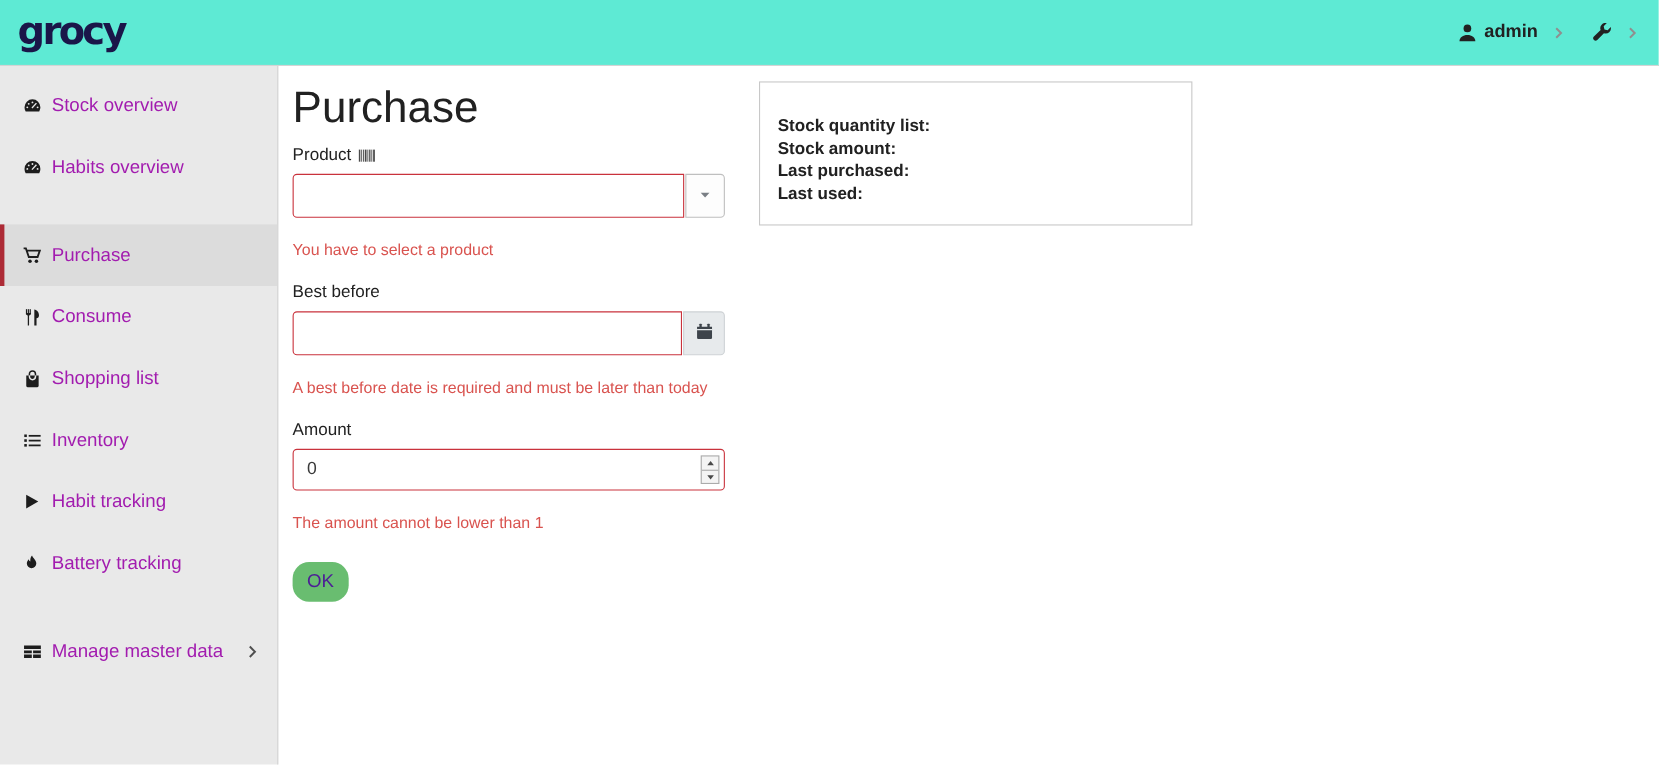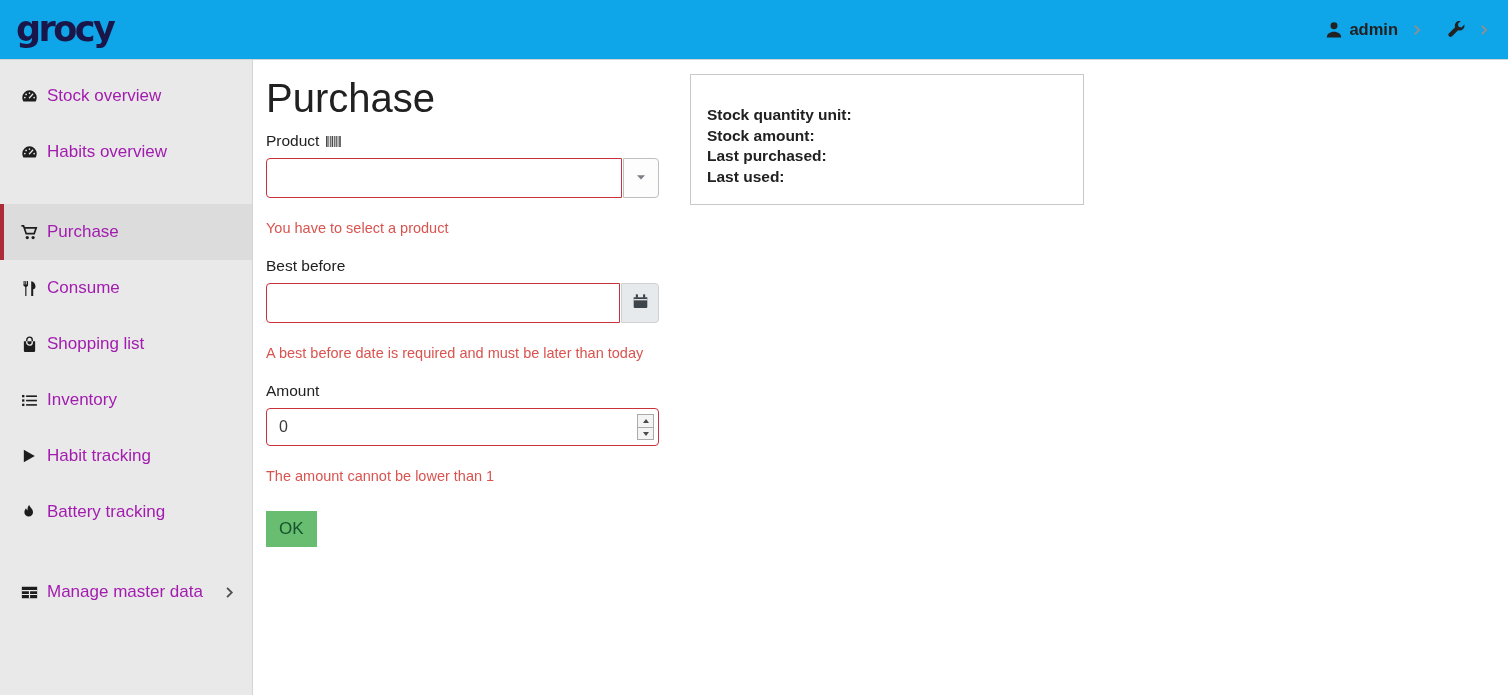--- a/index.html
+++ b/index.html
@@ -5,21 +5,21 @@
   * { box-sizing: border-box; }
   html,body { margin:0; padding:0; }
   body {
     width:1508px; height:696px; overflow:hidden;
     font-family:"Liberation Sans", sans-serif;
     background:#ffffff; color:#212121;
   }
 
   
   .header {
-    height:60px; background:#0ea5e9; border-bottom:1px solid #d4d4d4;
+    height:60px; background:#5eead4; border-bottom:1px solid #d4d4d4;
     display:flex; align-items:center; justify-content:space-between;
     padding:0 18px 0 16px;
   }
   .logo {
     font-family:"DejaVu Sans", sans-serif;
     font-size:35px; font-weight:bold; color:#1a1649;
     letter-spacing:-2.5px; cursor:pointer; line-height:1;
   }
   .header-right { display:flex; align-items:center; }
   .menu-toggle { display:flex; align-items:center; cursor:pointer; }
@@ -86,22 +86,22 @@
     position:absolute; right:5px; top:50%; transform:translateY(-50%);
     width:17px; height:26px; border:1px solid #ababab; background:#f4f4f4;
     display:flex; flex-direction:column; cursor:pointer;
   }
   .sp { flex:1; display:flex; align-items:center; justify-content:center; }
   .sp + .sp { border-top:1px solid #ababab; }
   .sp-up::after { content:""; border-left:3.5px solid transparent; border-right:3.5px solid transparent; border-bottom:4.5px solid #4a4a4a; }
   .sp-down::after { content:""; border-left:3.5px solid transparent; border-right:3.5px solid transparent; border-top:4.5px solid #4a4a4a; }
 
   .ok-btn {
-    margin-top:26px; background:#69bd70; color:#14532d; border:none;
-    border-radius:0; font-size:17px; padding:8px 13px; cursor:pointer;
+    margin-top:26px; background:#69bd70; color:#4c1d95; border:none;
+    border-radius:15px; font-size:17px; padding:8px 13px; cursor:pointer;
     font-family:inherit;
   }
 
   
   .card { width:394px; border:1px solid #c8c8c8; background:#fff; }
   .card-header {
     background:#e0e0e0; border-bottom:1px solid #c8c8c8;
     padding:13px 16px; display:flex; align-items:center; gap:8px;
     font-size:15.5px; color:#262626;
   }
@@ -334,20 +334,20 @@
           <div class="sp sp-down"></div>
         </div>
       </div>
       <div class="error-msg">The amount cannot be lower than 1</div>
 
       <button class="ok-btn">OK</button>
     </div>
 
     <div class="card">
       <div class="card-body">
-        <div class="card-line">Stock quantity unit:</div>
+        <div class="card-line">Stock quantity list:</div>
         <div class="card-line">Stock amount:</div>
         <div class="card-line">Last purchased:</div>
         <div class="card-line">Last used:</div>
       </div>
     </div>
   </div>
 </div>
 
 </body></html>

